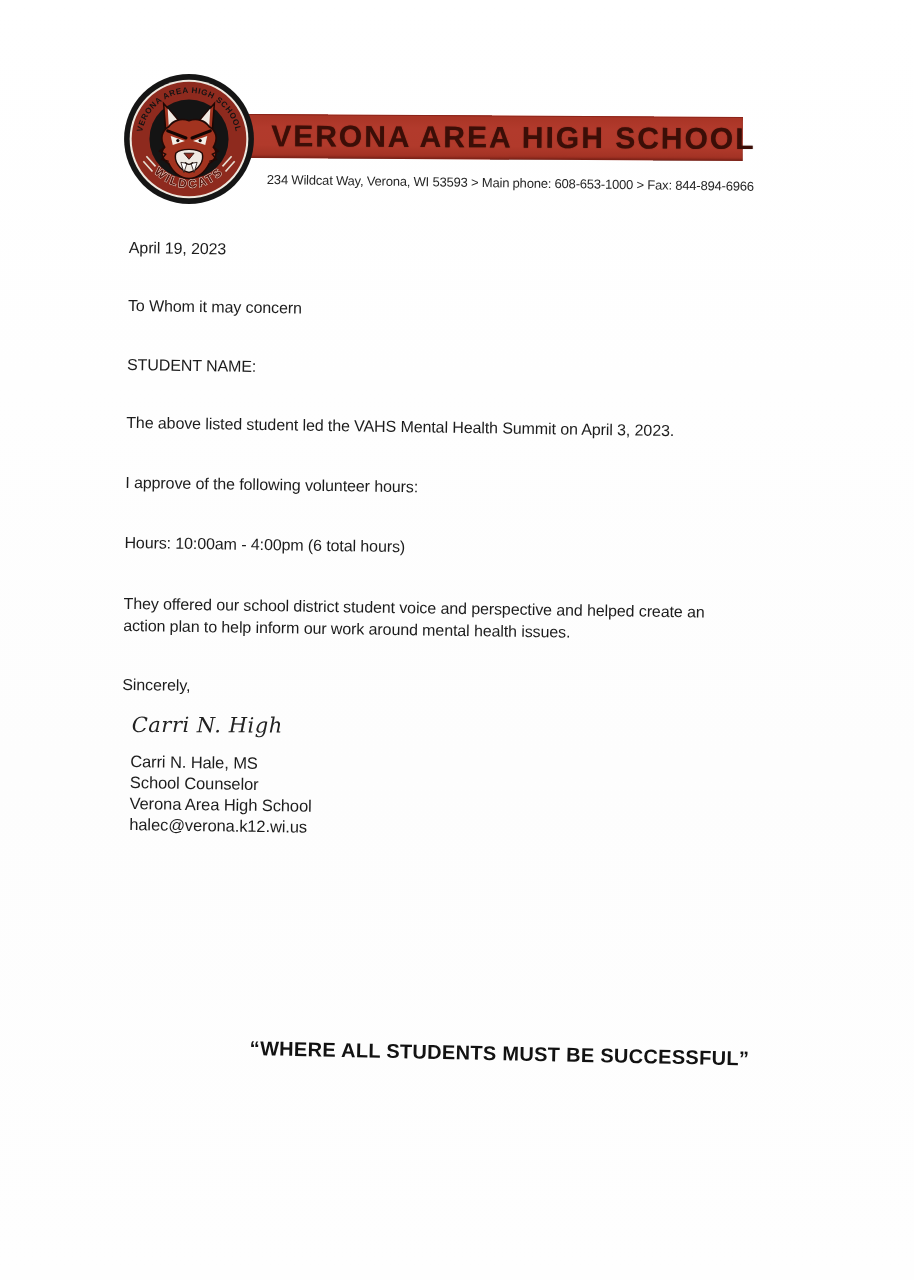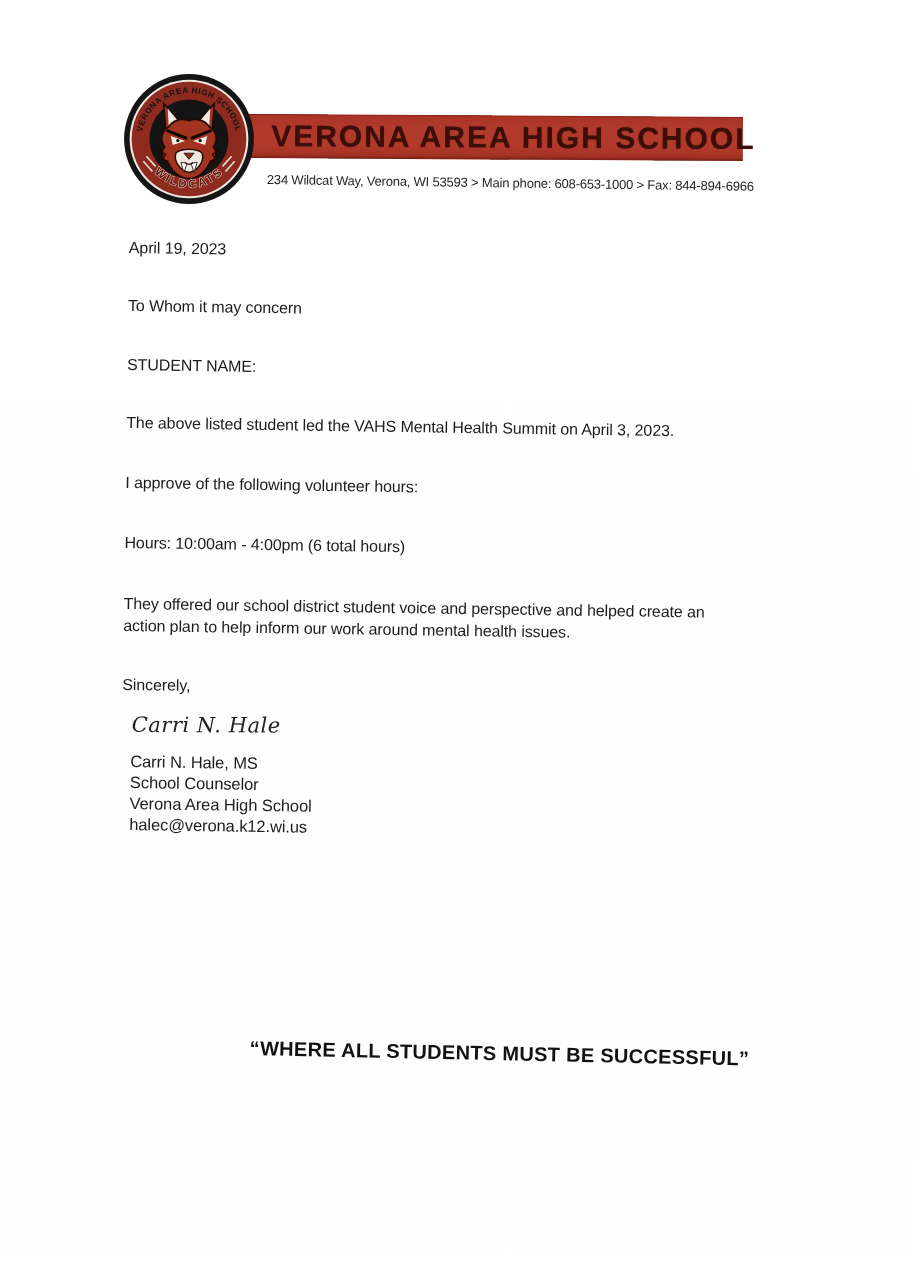--- a/index.html
+++ b/index.html
@@ -116,21 +116,21 @@
     <p class="mt38">To Whom it may concern</p>
     <p class="mt39">STUDENT NAME:</p>
     <p class="mt38">The above listed student led the VAHS Mental Health Summit on April 3, 2023.</p>
     <p class="mt40">I approve of the following volunteer hours:</p>
     <p class="mt40">Hours: 10:00am - 4:00pm (6 total hours)</p>
     <p class="mt40 para">
       <span>They offered our school district student voice and perspective and helped create an</span><br>
       <span>action plan to help inform our work around mental health issues.</span>
     </p>
     <p class="closing">Sincerely,</p>
-    <div class="signature">Carri N. Hale</div>
+    <div class="signature">Carri N. High</div>
     <div class="sig-block">
       <div>Carri N. Hale, MS</div>
       <div>School Counselor</div>
       <div>Verona Area High School</div>
       <div>halec@verona.k12.wi.us</div>
     </div>
   </div>
 
   <div class="motto">“WHERE ALL STUDENTS MUST BE SUCCESSFUL”</div>
 

